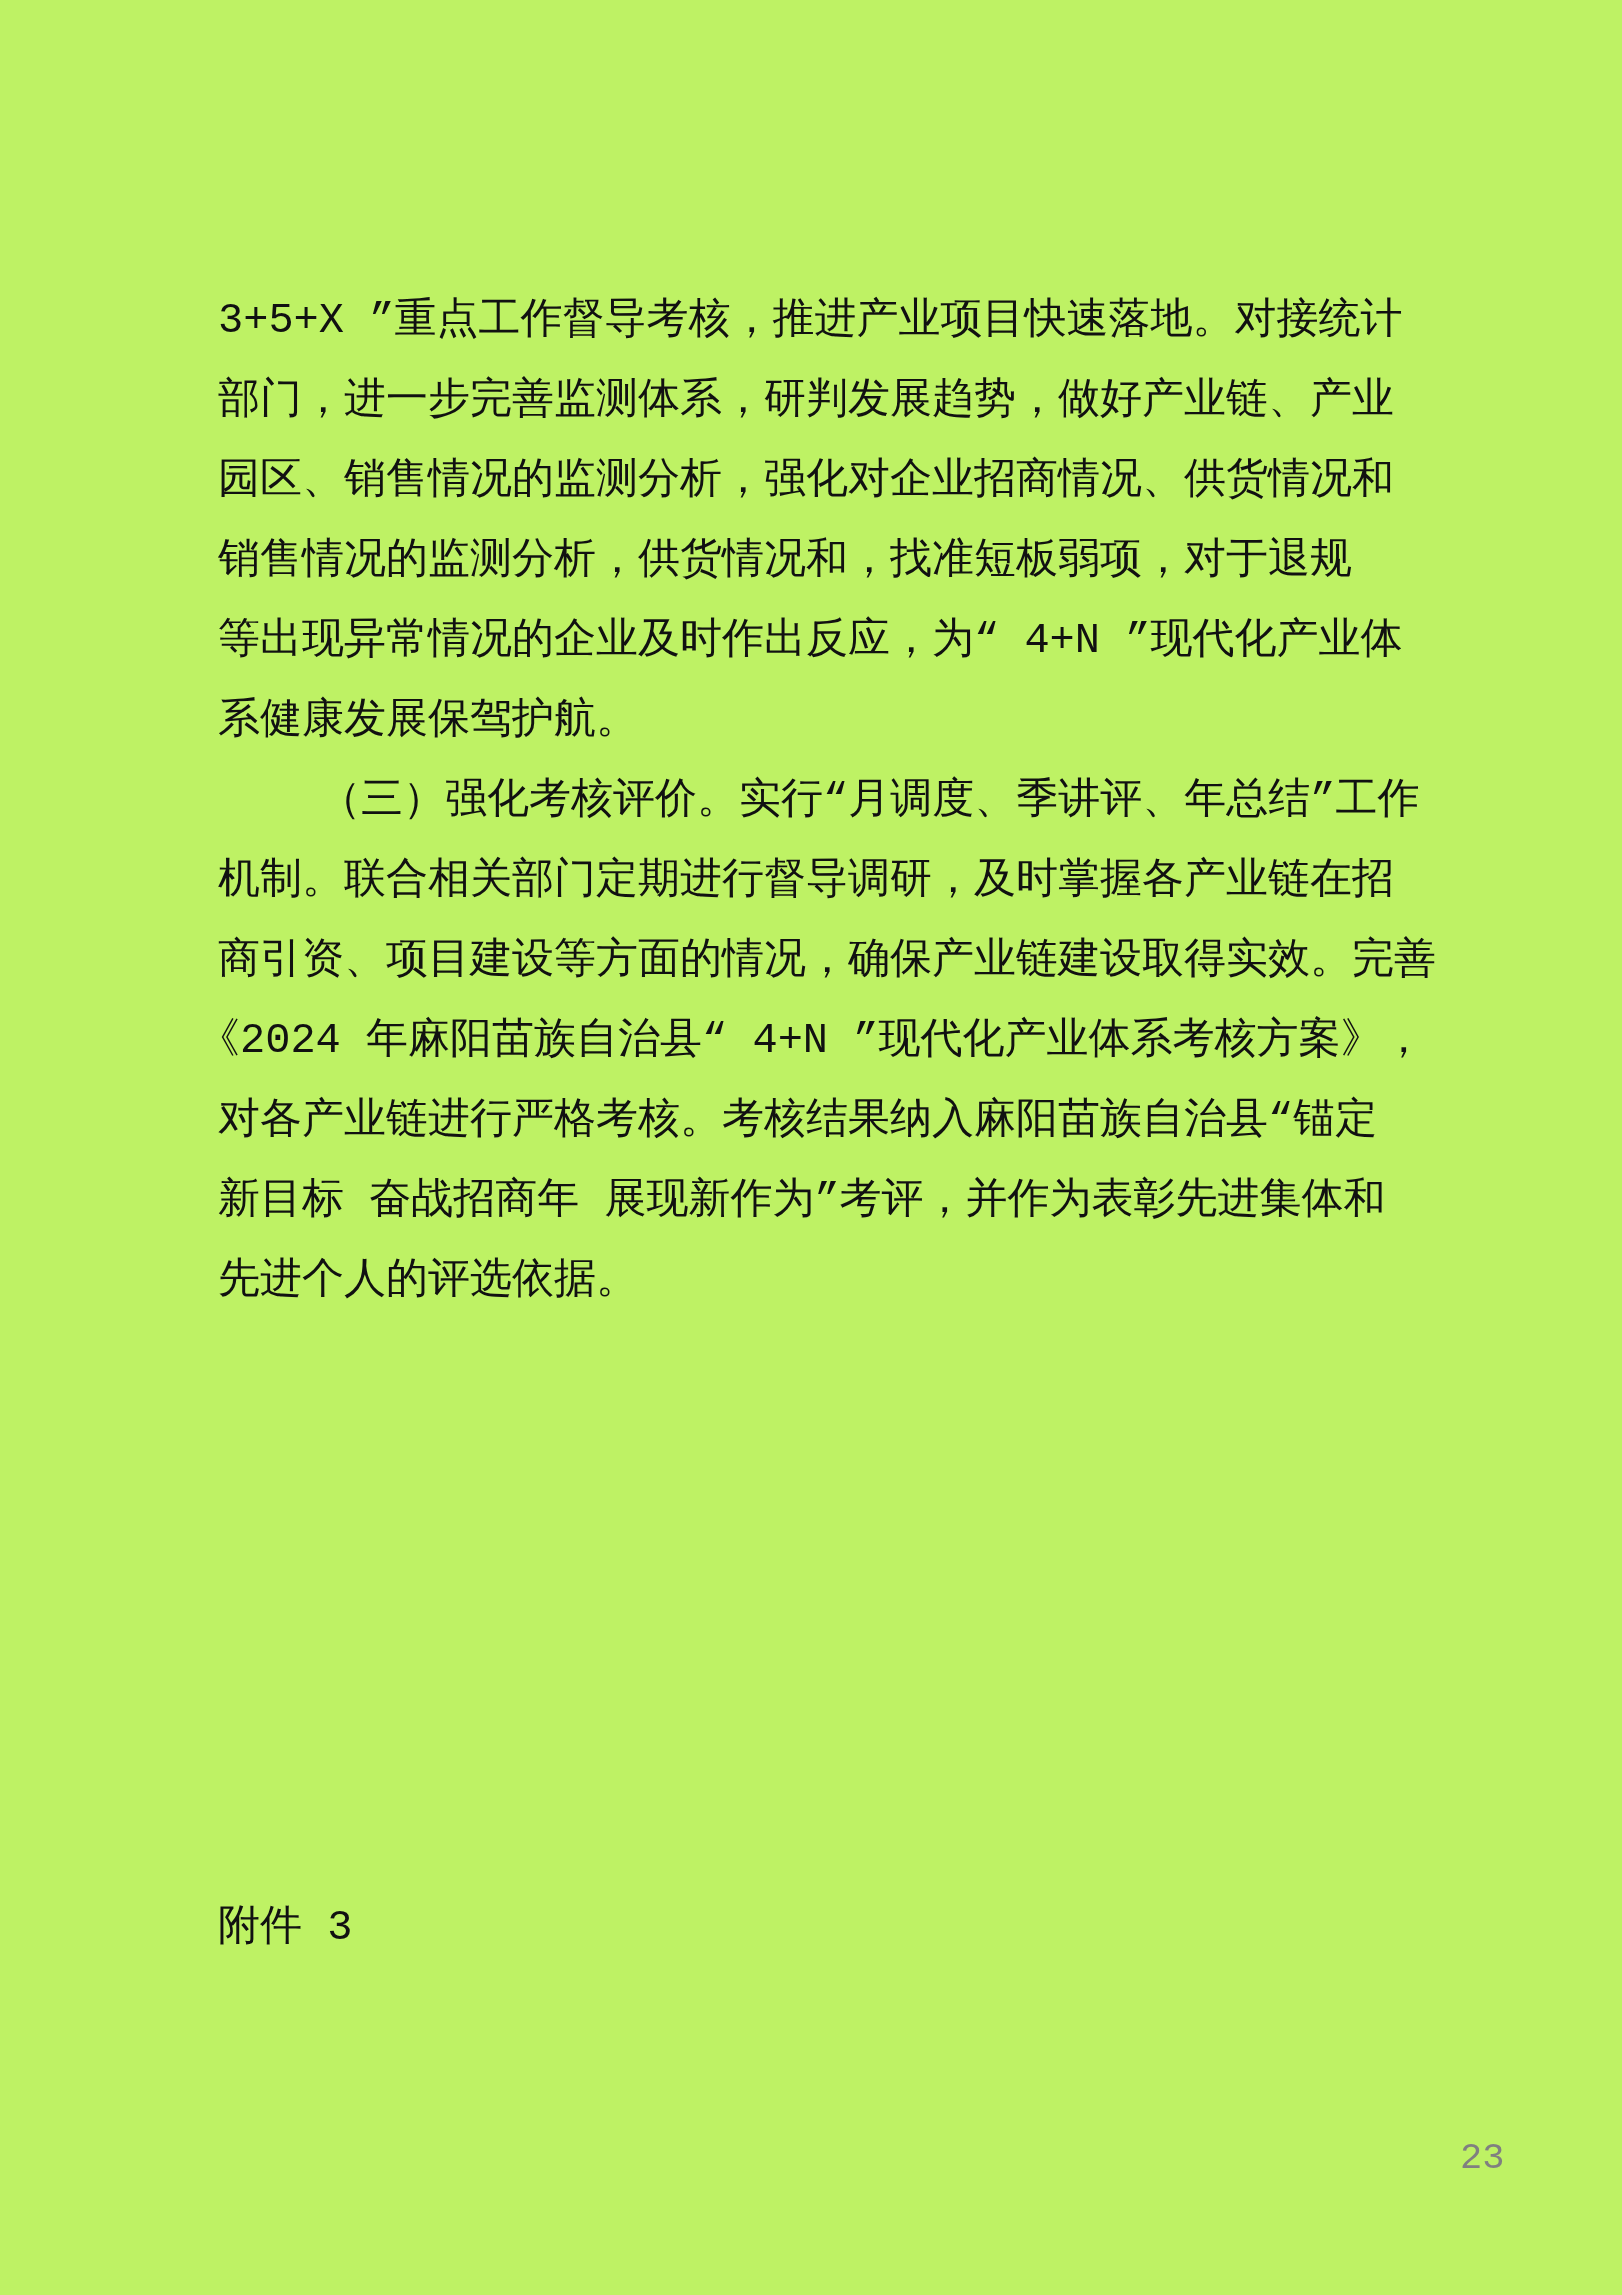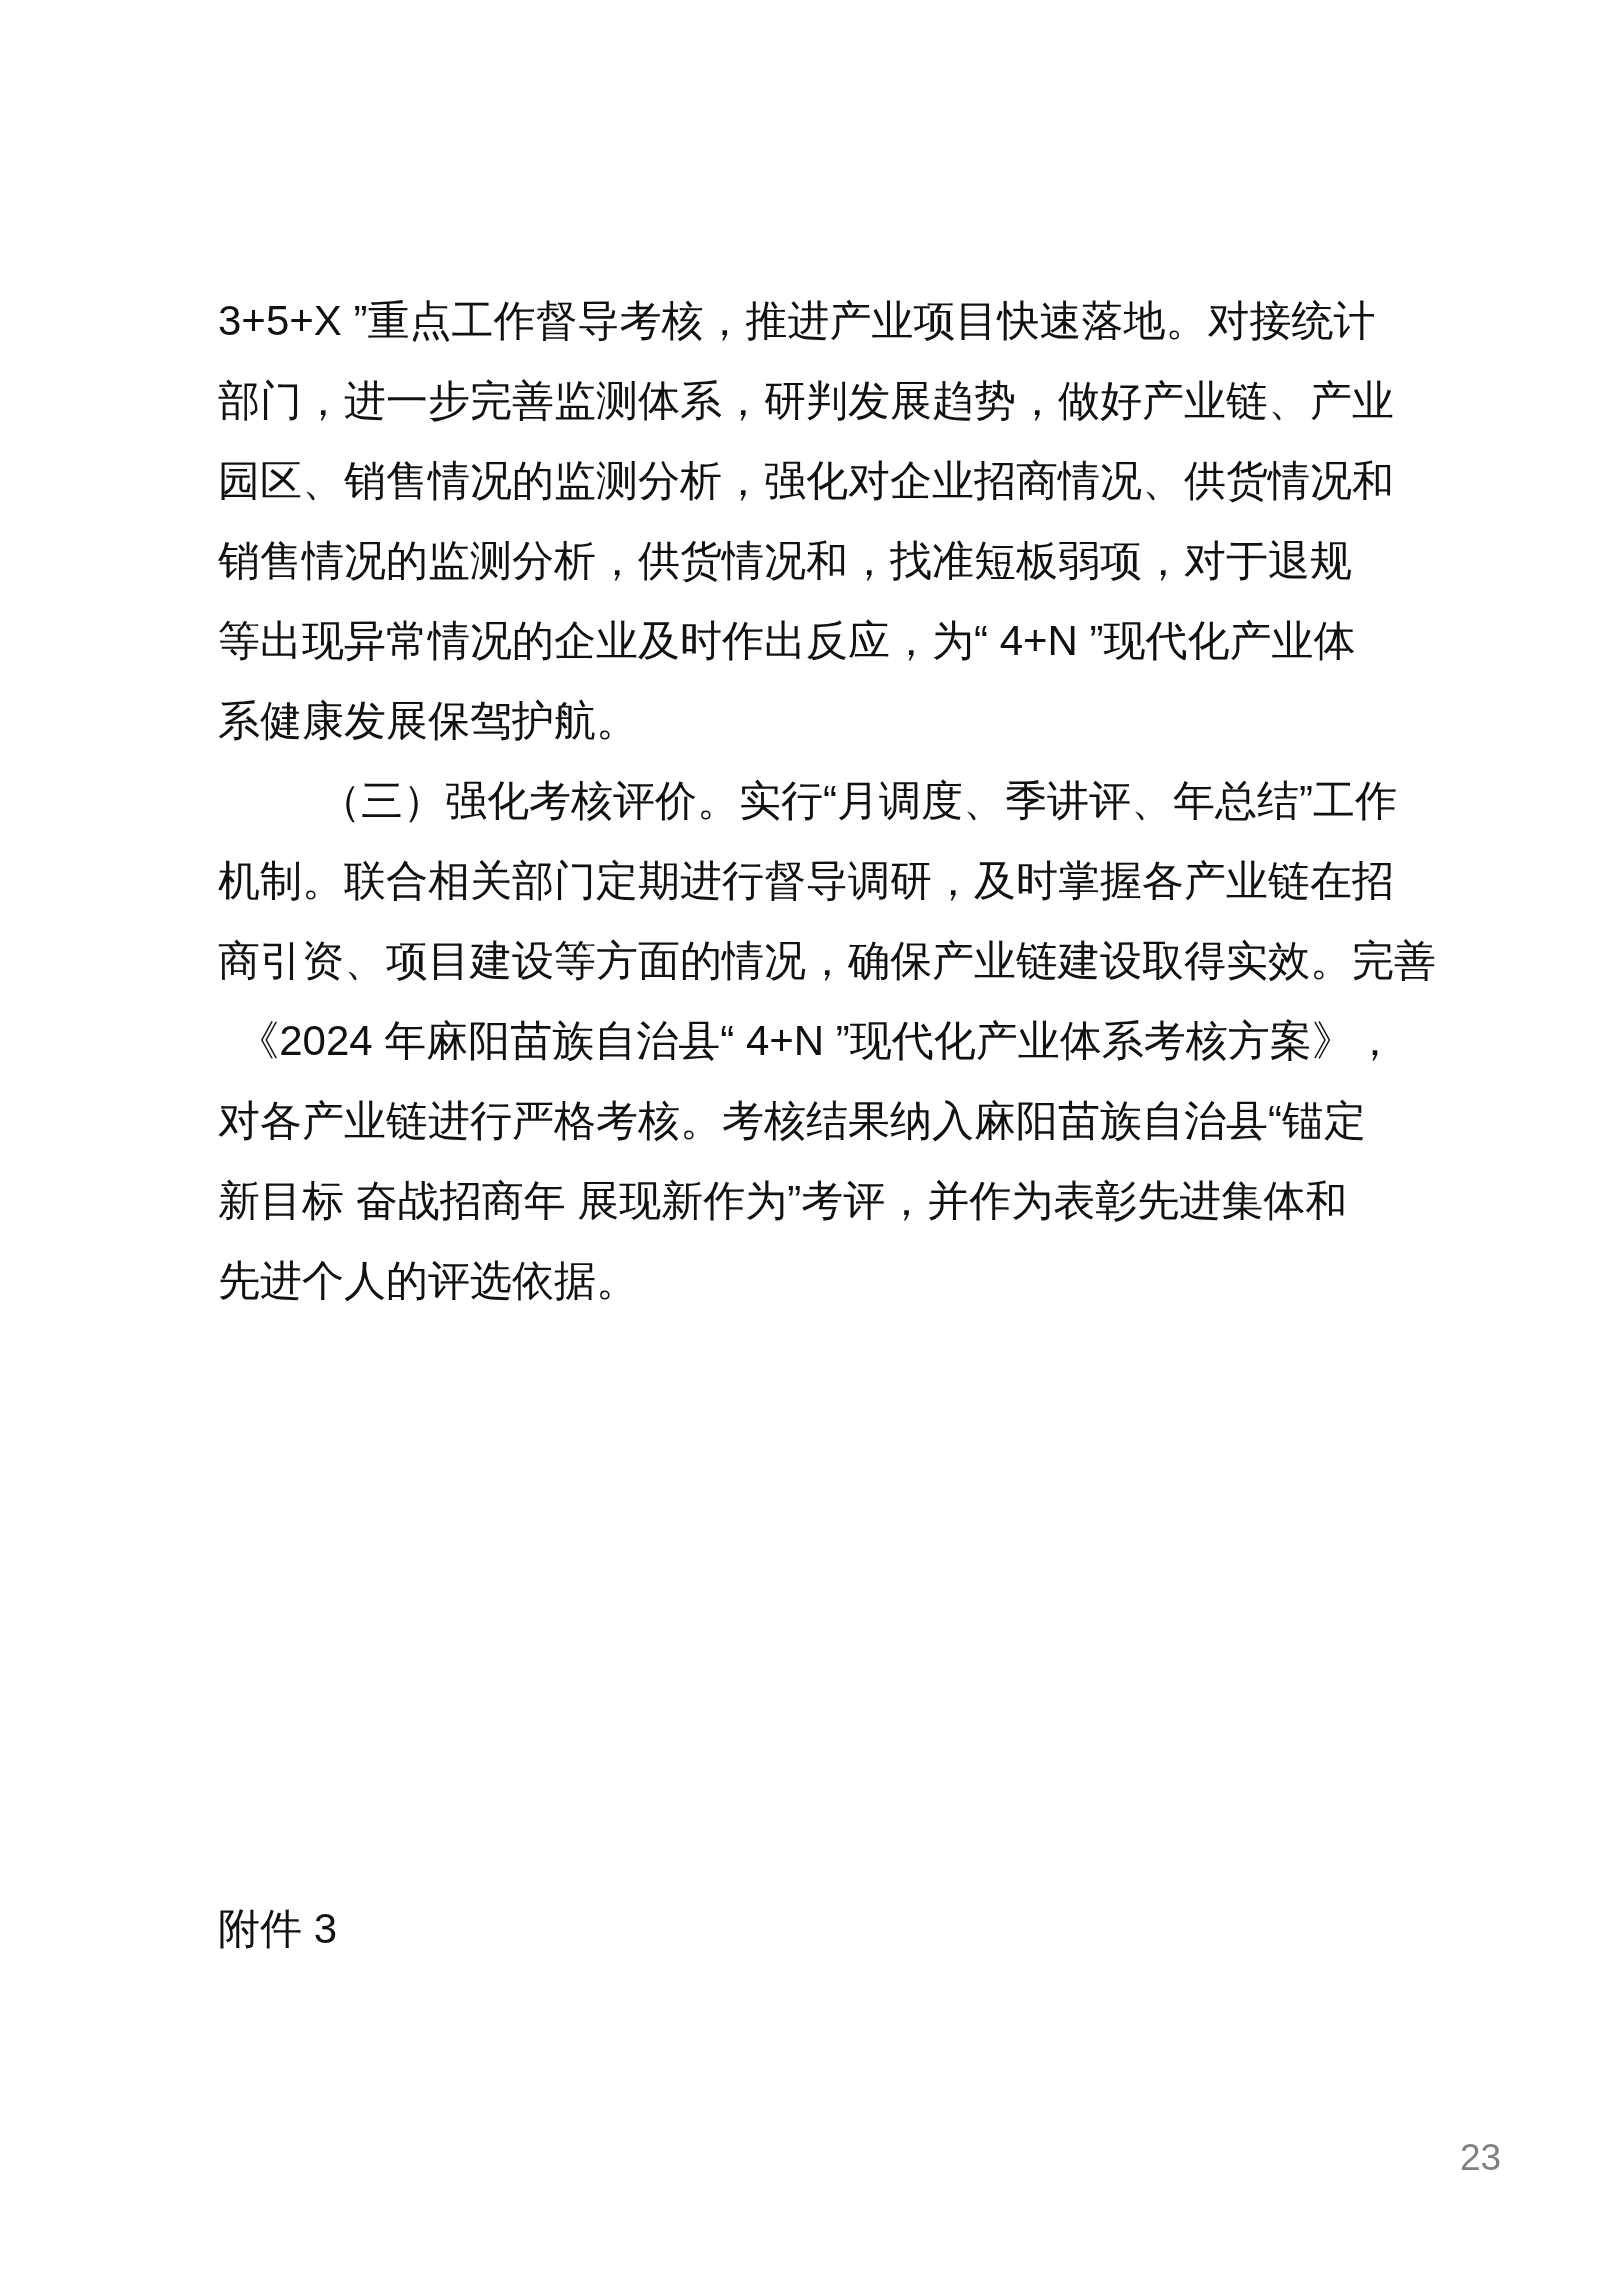--- a/index.html
+++ b/index.html
@@ -4,22 +4,22 @@
 <style>
   html, body {
     margin: 0;
     padding: 0;
     background: #e8e8e8;
   }
   .page {
     position: relative;
     width: 1623px;
     height: 2295px;
-    background: #ffffff;
-    font-family: Liberation Sans, sans-serif;
+    background: #bef264;
+    font-family: Liberation Mono, monospace;
     color: #1a1a1a;
     overflow: hidden;
   }
   .body-text {
     position: absolute;
     top: 281px;
     left: 218px;
     width: 1217px;
     font-size: 42px;
     line-height: 80px;
@@ -28,21 +28,20 @@
     white-space: nowrap;
   }
   .body-text .line {
     height: 80px;
   }
   .body-text .line.indent {
     text-indent: 101px;
   }
   .body-text .line.outdent {
     text-indent: -20px;
-    text-align: center;
   }
   .attachment-label {
     position: absolute;
     top: 1903px;
     left: 218px;
     font-size: 42px;
     line-height: 51px;
     color: #111111;
   }
   .page-number {

